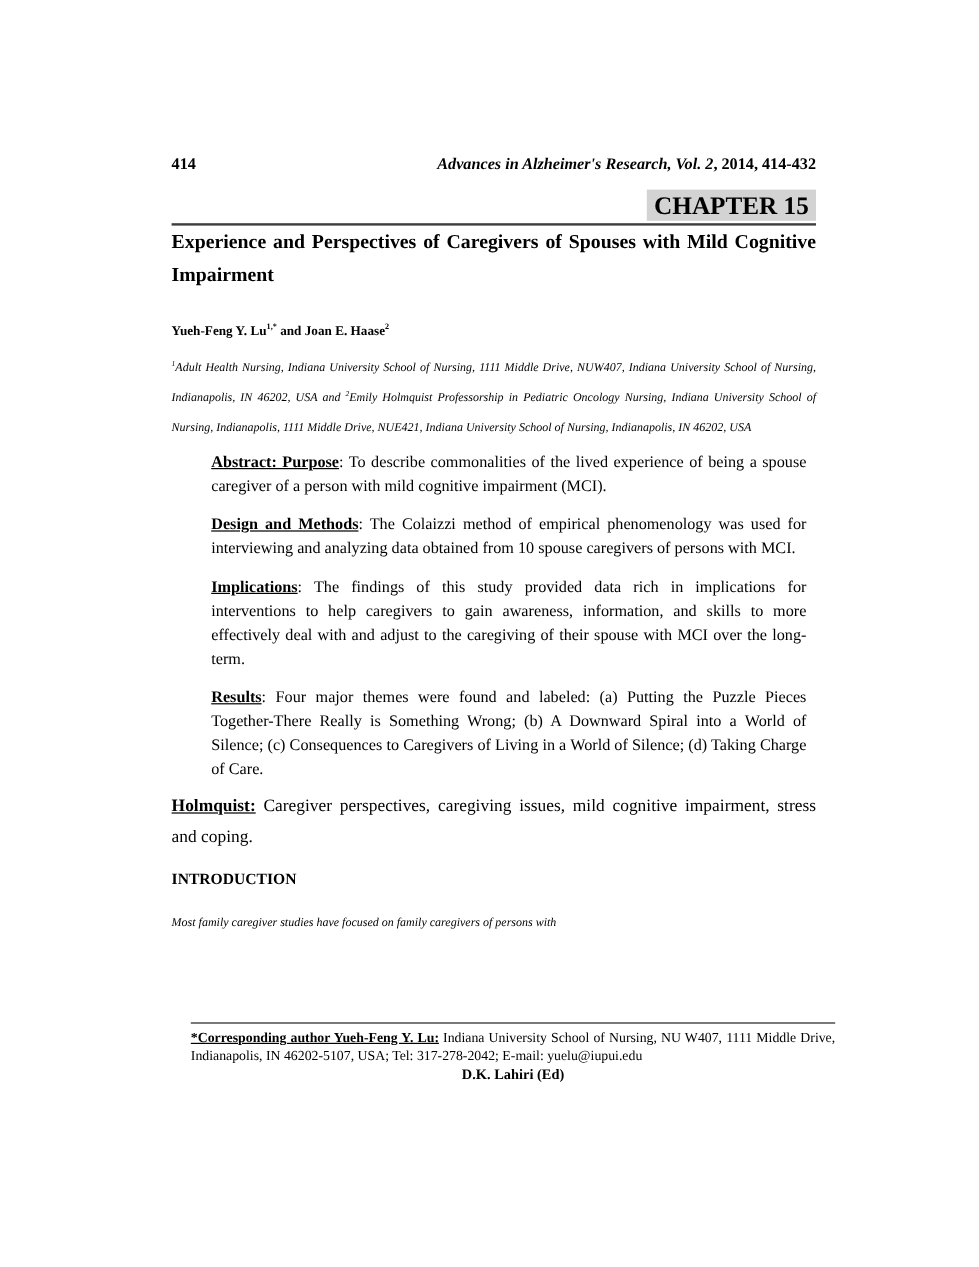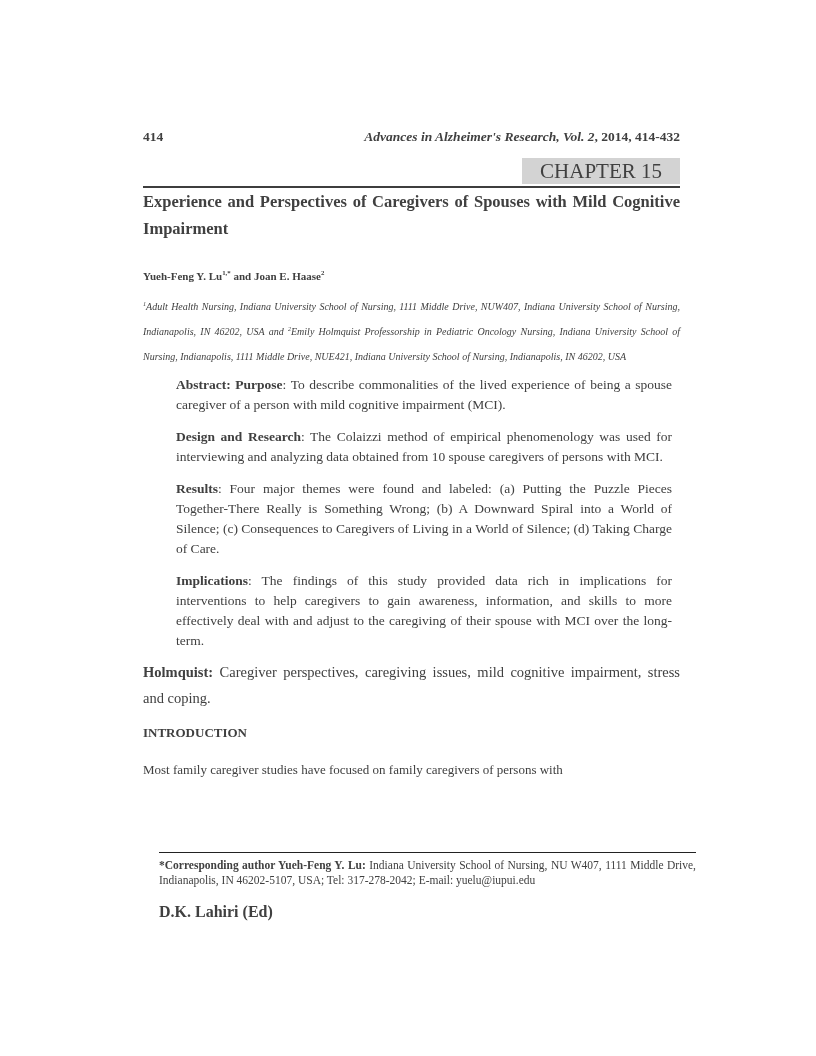--- a/index.html
+++ b/index.html
@@ -2,21 +2,21 @@
 <html><head>
 <meta charset="utf-8">
 <style>
   html, body { margin: 0; padding: 0; background: #ffffff; }
   .page {
     position: relative;
     width: 816px;
     height: 1056px;
     background: #ffffff;
     font-family: "Liberation Serif", "DejaVu Serif", serif;
-    color: #404040;
+    color: #000000;
     overflow: hidden;
   }
   .content {
     position: absolute;
     left: 143px;
     top: 128px;
     width: 537px;
   }
   .header-row {
     position: relative;
@@ -26,23 +26,23 @@
     line-height: 17px;
   }
   .page-num { position: absolute; left: 0; top: 0; }
   .running-title { text-align: right; }
   .running-title .it { font-style: italic; }
   .chapter-row { text-align: right; margin-top: 13px; line-height: 26px; height: 26px; }
   .chapter-badge {
     display: inline-block;
     background: #d3d3d3;
     font-size: 21px;
-    font-weight: normal;
+    font-weight: bold;
     line-height: 26px;
-    padding: 0 18px;
+    padding: 0 6px;
   }
   .top-rule { border: 0; border-top: 2px solid #3d3d3d; margin: 2px 0 0 0; }
   .title {
     font-size: 16.5px;
     font-weight: bold;
     line-height: 27px;
     text-align: justify;
   }
   .authors { margin-top: 24px; font-size: 11px; font-weight: bold; line-height: 20px; }
   sup { font-size: 0.62em; vertical-align: super; line-height: 0; }
@@ -54,50 +54,52 @@
     text-align: justify;
   }
   .abstract {
     margin: 6px 8px 0 33px;
     font-size: 13.5px;
     line-height: 20px;
     text-align: justify;
   }
   .abstract p { margin: 0 0 12px 0; }
   .abstract p:last-child { margin-bottom: 0; }
-  .bold-label { font-weight: bold; }
+  .bold-label { font-weight: bold; text-decoration: underline; }
   .keywords {
     margin-top: 8px;
     font-size: 14.5px;
     line-height: 26px;
     text-align: justify;
   }
   .section-heading {
     margin-top: 12px;
     font-size: 13px;
     font-weight: bold;
     line-height: 20px;
   }
   .body-text {
     margin-top: 14px;
-    font-size: 13px;
+    font-size: 10px;
     line-height: 26px;
     text-align: justify;
+    font-style: italic;
   }
   .footer {
     position: absolute;
     left: 159px;
     top: 852px;
     width: 537px;
   }
   .footer-rule { border: 0; border-top: 1px solid #222222; margin: 0 0 5px 0; }
   .footnote { font-size: 11.5px; line-height: 15px; text-align: justify; }
   .imprint {
-    margin-top: 16px;
-    font-size: 16px;
+    margin-top: 0;
+    text-align: center;
+    font-size: 12px;
     font-weight: bold;
     line-height: 15px;
   }
 </style>
 </head>
 <body>
 
 <div class="page">
   <div class="content">
 
@@ -122,27 +124,27 @@
 
     <div class="affiliation">
       <sup>1</sup><span>Adult Health Nursing, Indiana University School of Nursing, 1111 Middle Drive, NUW407, Indiana University School of Nursing, Indianapolis, IN 46202, USA and </span><sup>2</sup><span>Emily Holmquist Professorship in Pediatric Oncology Nursing, Indiana University School of Nursing, Indianapolis, 1111 Middle Drive, NUE421, Indiana University School of Nursing, Indianapolis, IN 46202, USA</span>
     </div>
 
     <div class="abstract">
       <p>
         <span class="bold-label">Abstract: Purpose</span><span>: To describe commonalities of the lived experience of being a spouse caregiver of a person with mild cognitive impairment (MCI).</span>
       </p>
       <p>
-        <span class="bold-label">Design and Research</span><span>: The Colaizzi method of empirical phenomenology was used for interviewing and analyzing data obtained from 10 spouse caregivers of persons with MCI.</span>
+        <span class="bold-label">Design and Methods</span><span>: The Colaizzi method of empirical phenomenology was used for interviewing and analyzing data obtained from 10 spouse caregivers of persons with MCI.</span>
+      </p>
+      <p>
+        <span class="bold-label">Implications</span><span>: The findings of this study provided data rich in implications for interventions to help caregivers to gain awareness, information, and skills to more effectively deal with and adjust to the caregiving of their spouse with MCI over the long-term.</span>
       </p>
       <p>
         <span class="bold-label">Results</span><span>: Four major themes were found and labeled: (a) Putting the Puzzle Pieces Together-There Really is Something Wrong; (b) A Downward Spiral into a World of Silence; (c) Consequences to Caregivers of Living in a World of Silence; (d) Taking Charge of Care.</span>
-      </p>
-      <p>
-        <span class="bold-label">Implications</span><span>: The findings of this study provided data rich in implications for interventions to help caregivers to gain awareness, information, and skills to more effectively deal with and adjust to the caregiving of their spouse with MCI over the long-term.</span>
       </p>
     </div>
 
     <div class="keywords">
       <span class="bold-label">Holmquist:</span><span> Caregiver perspectives, caregiving issues, mild cognitive impairment, stress and coping.</span>
     </div>
 
     <div class="section-heading">INTRODUCTION</div>
 
     <div class="body-text">Most family caregiver studies have focused on family caregivers of persons with</div>

